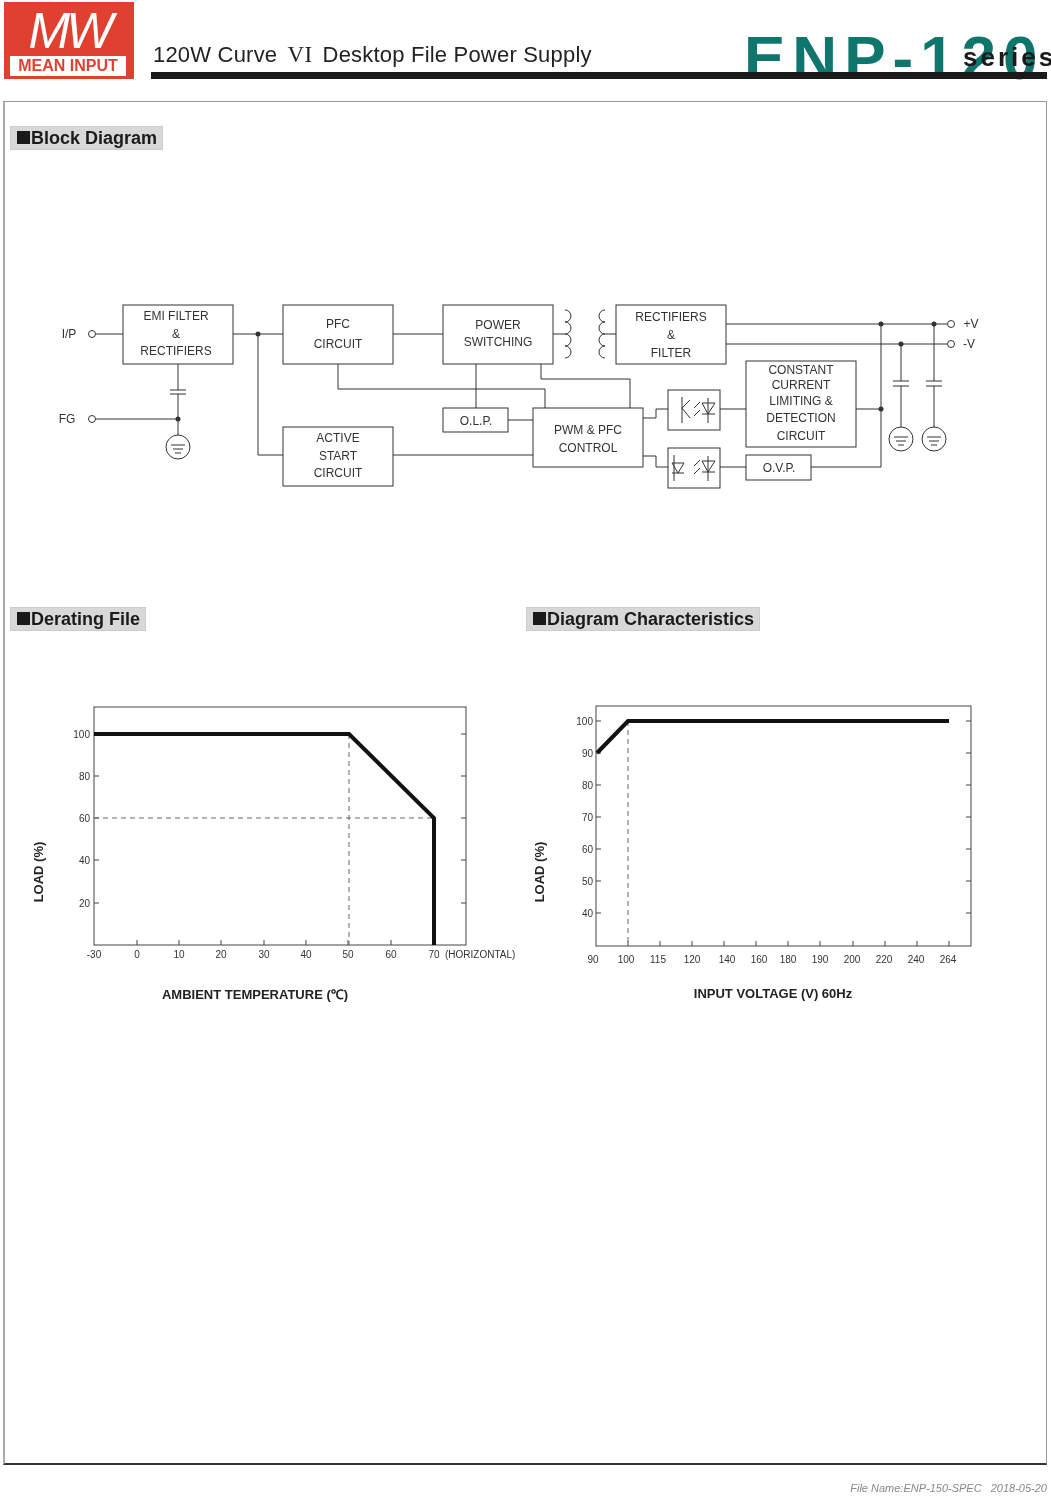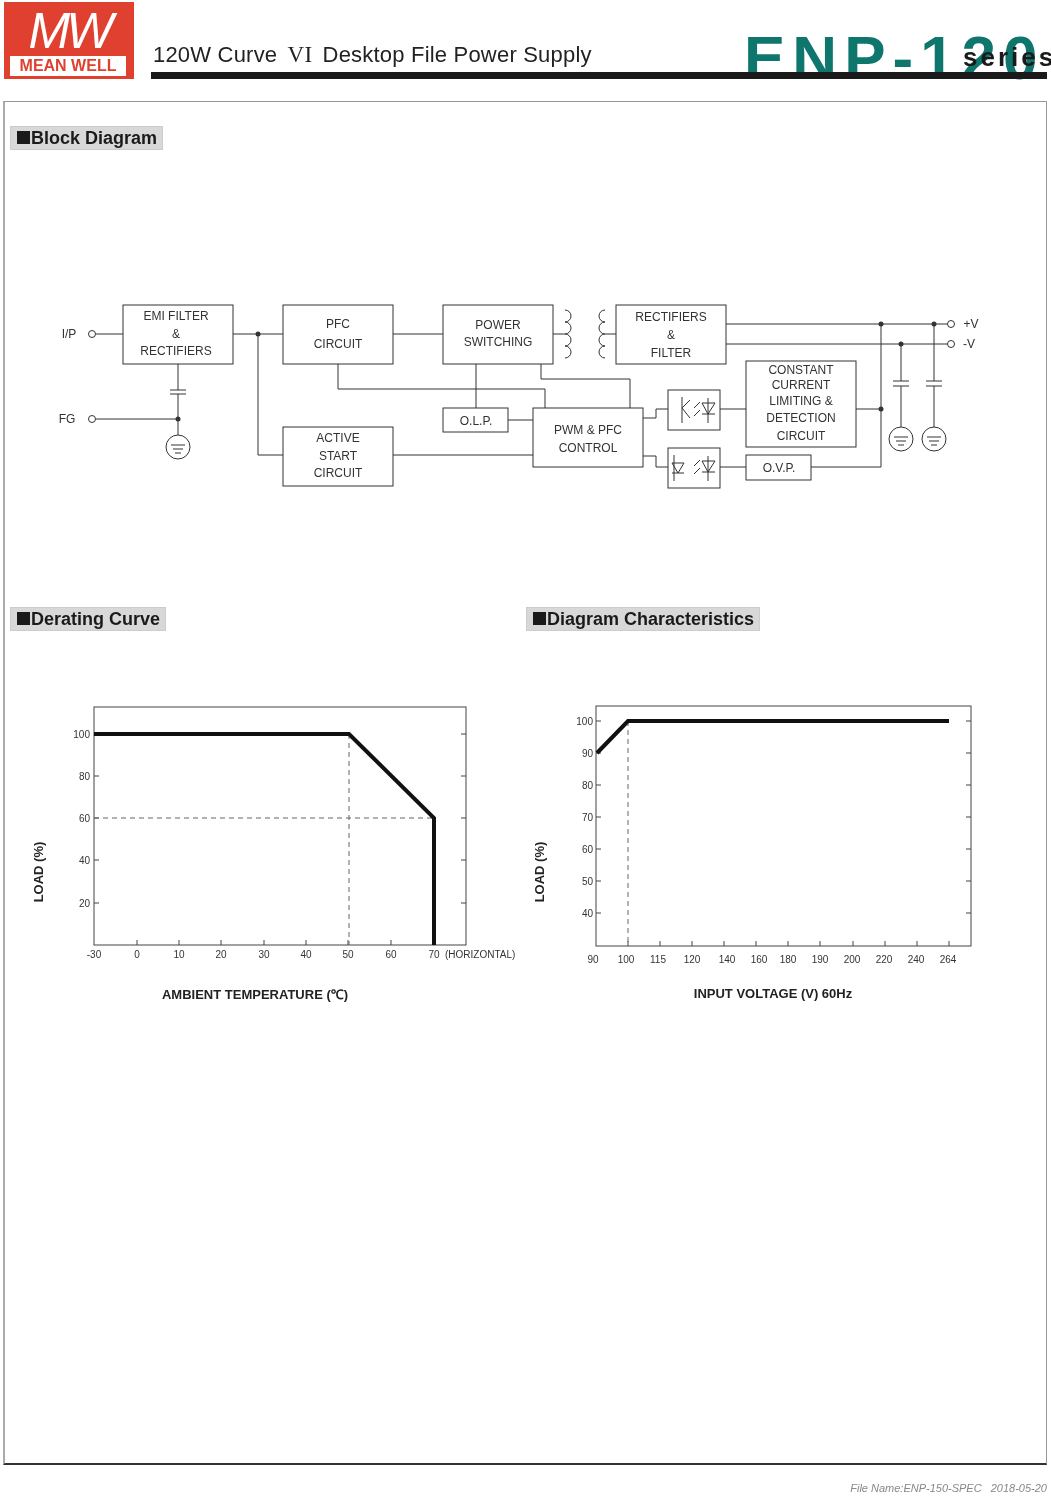--- a/index.html
+++ b/index.html
@@ -16,40 +16,40 @@
   .section-label { position:absolute; height:22px; background:#d8d8d8; border:1px solid #ccc; font-weight:bold; font-size:18px; line-height:22px; padding:0 5px 0 20px; color:#1a1a1a; }
   .section-label .sq { position:absolute; left:6px; top:4px; width:13px; height:13px; background:#1a1a1a; }
   .footer { position:absolute; right:4px; top:1482px; font-size:11px; font-style:italic; color:#888; }
   svg text { font-family:"Liberation Sans", sans-serif; }
 </style>
 </head>
 <body>
 
 <div class="logo">
   <div class="mw-text">MW</div>
-  <div class="brand">MEAN WELL</div>
+  <div class="brand">MEAN INPUT</div>
 </div>
 <div class="subtitle">
   <span>120W Curve</span>
   <span class="roman">VI</span>
   <span>Desktop File Power Supply</span>
 </div>
 <div class="model">ENP-120</div>
 <div class="series">series</div>
 <div class="header-rule"></div>
 
 <div class="frame"></div>
 
 <div class="section-label" style="left:10px; top:126px;">
   <span class="sq"></span>
   <span>Block Diagram</span>
 </div>
 <div class="section-label" style="left:10px; top:607px;">
   <span class="sq"></span>
-  <span>Derating Curve</span>
+  <span>Derating File</span>
 </div>
 <div class="section-label" style="left:526px; top:607px;">
   <span class="sq"></span>
   <span>Diagram Characteristics</span>
 </div>
 
 <svg style="position:absolute; left:0; top:0;" width="1051" height="600" viewBox="0 0 1051 600">
   <g fill="none" stroke="#333" stroke-width="1">
 
     <circle cx="92" cy="334" r="3.5"></circle>

